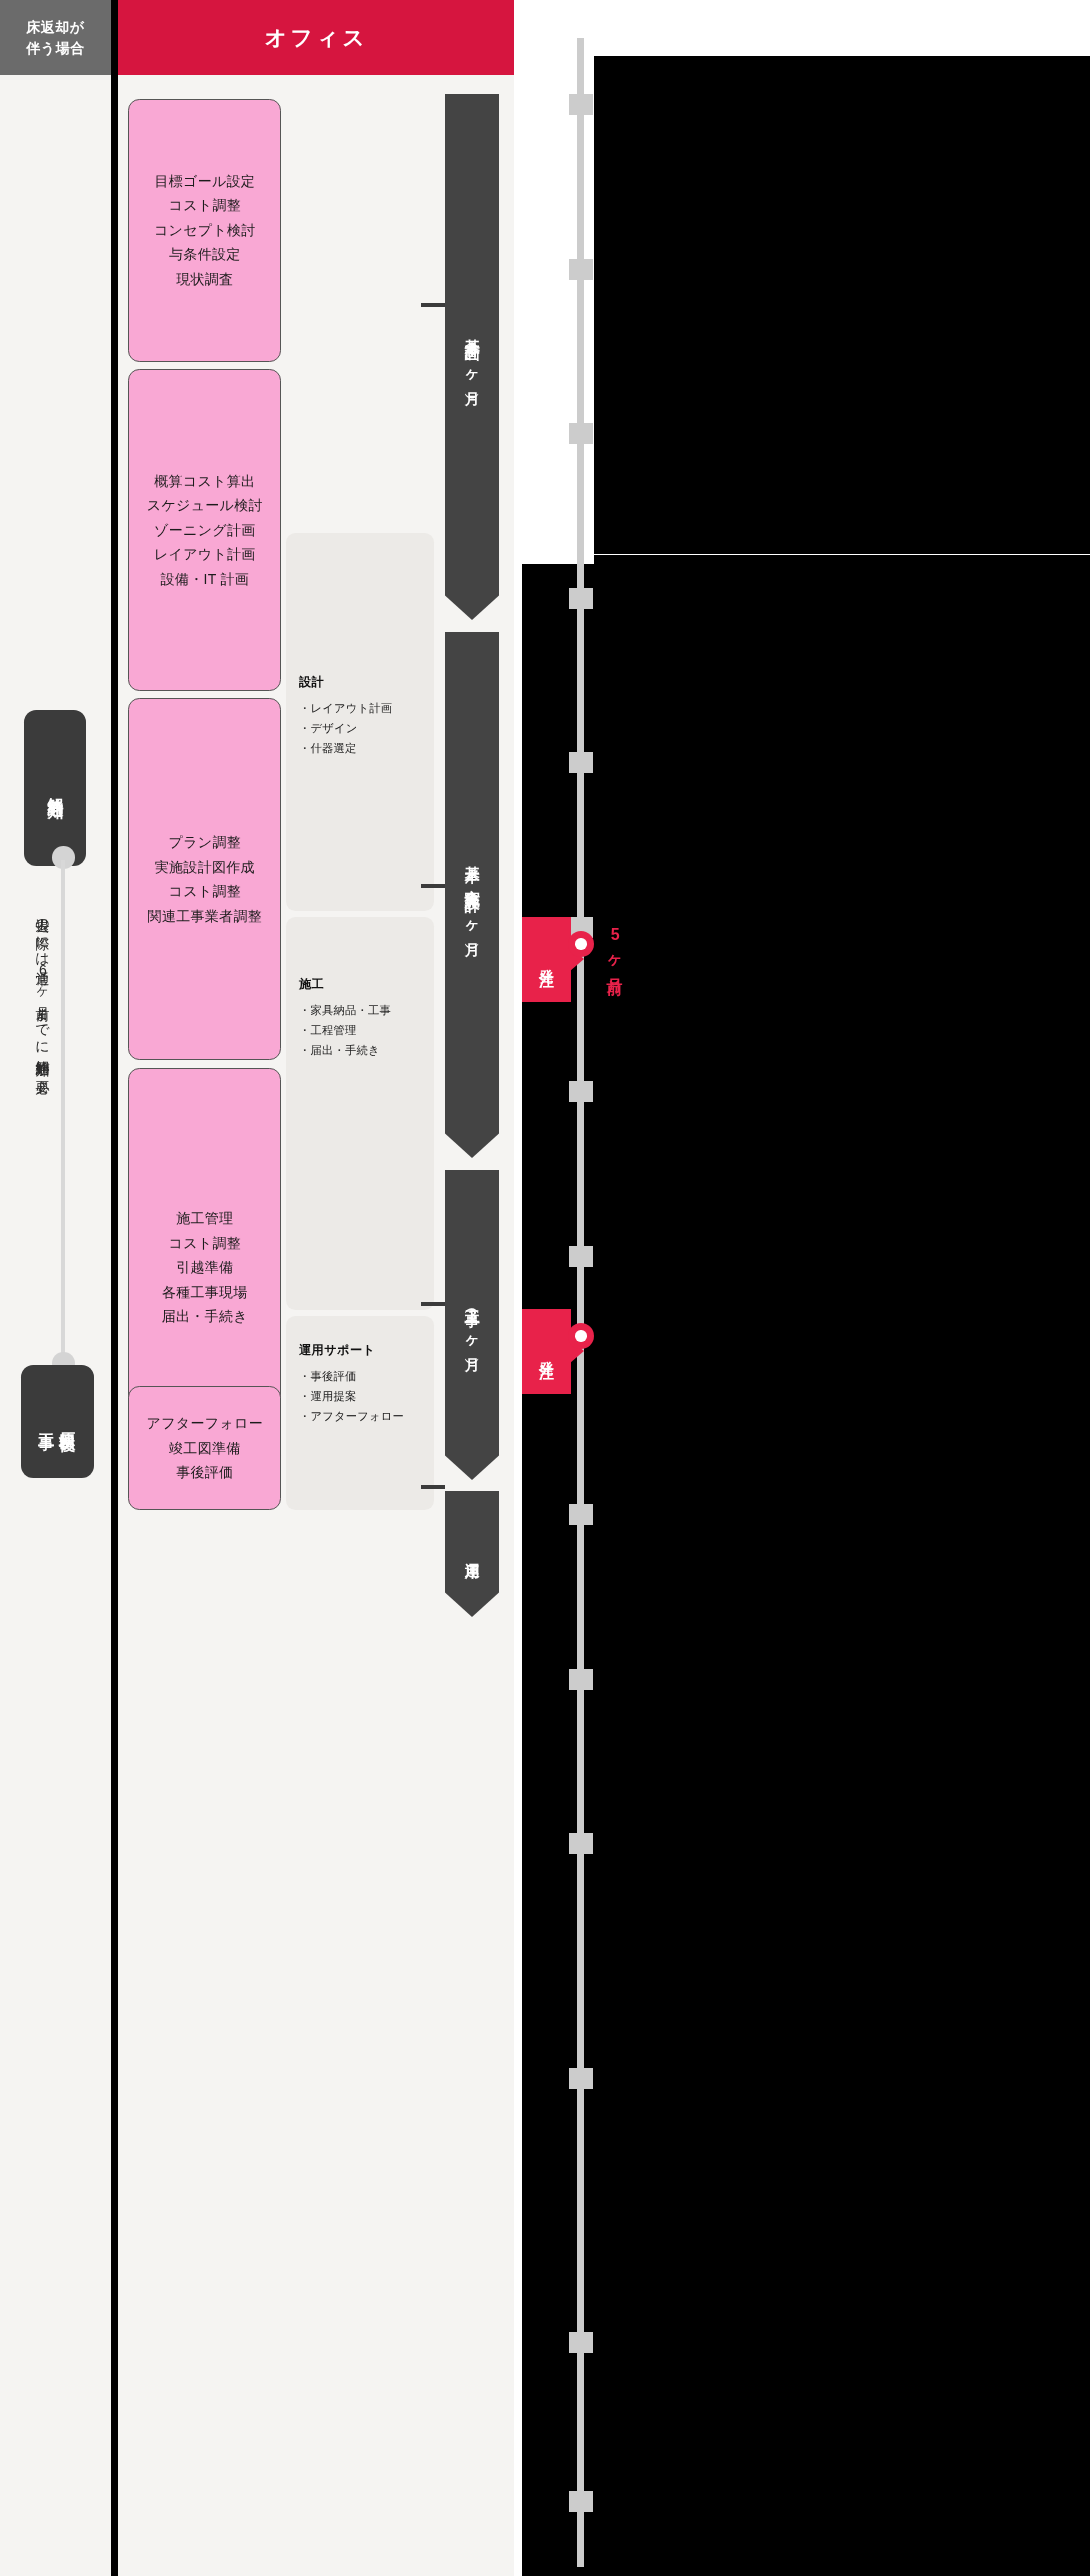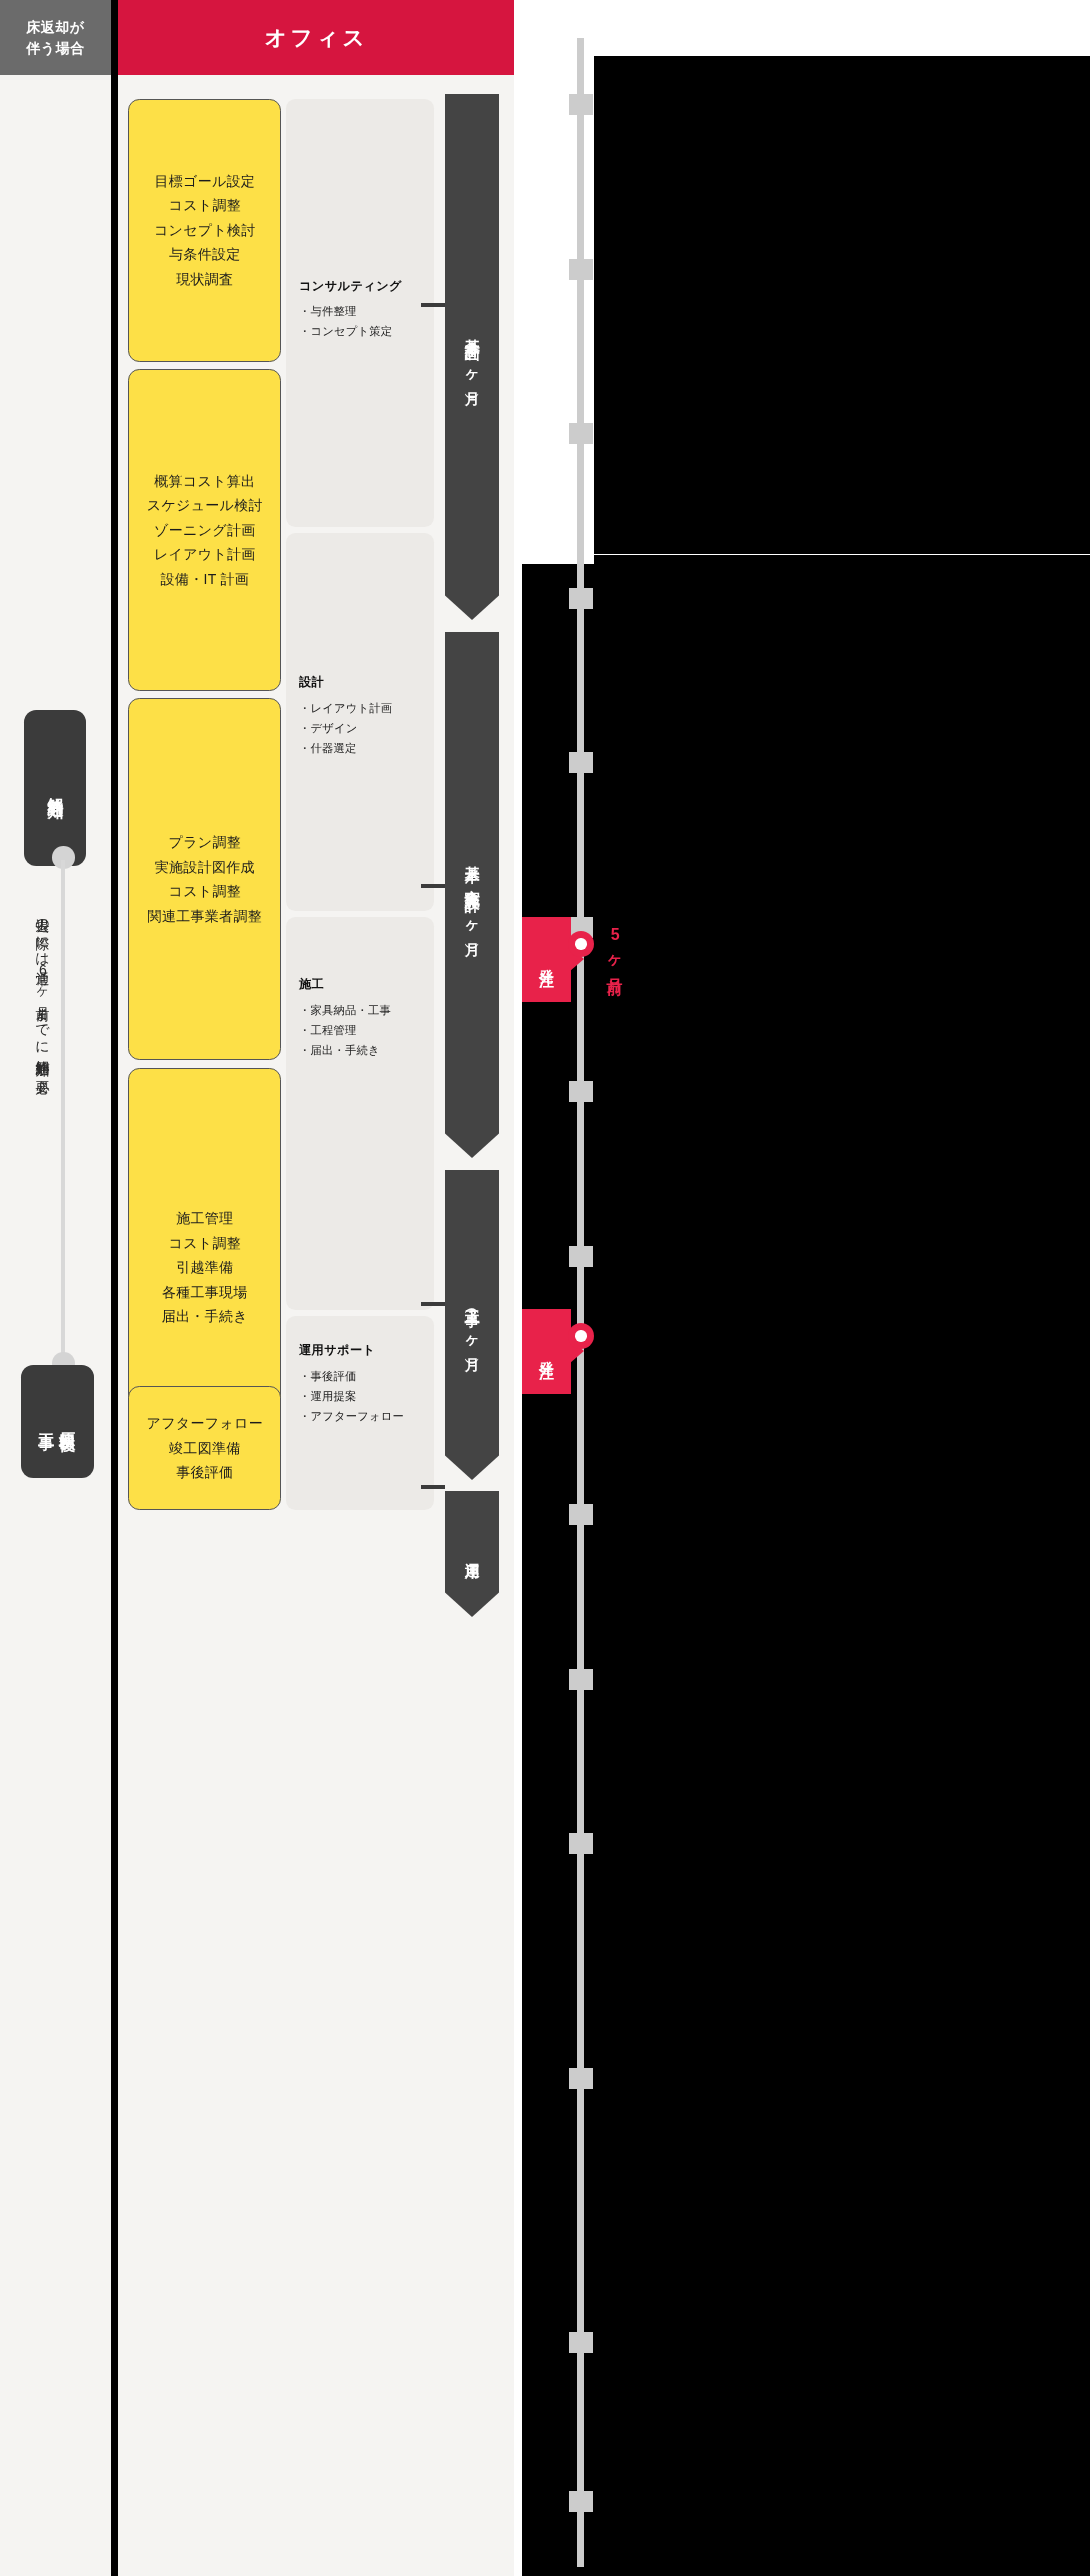--- a/index.html
+++ b/index.html
@@ -155,21 +155,21 @@
     width: 397px;
     height: 2501px;
     background: #f5f4f2;
   }
 
   
   .task-card {
     position: absolute;
     left: 10.3px;
     width: 153px;
-    background: #fde047;
+    background: #f9a8d4;
     border: 1.4px solid #555555;
     border-radius: 11.3px;
     display: flex;
     align-items: center;
     justify-content: center;
   }
   .task-card .lines {
     text-align: center;
     font-size: 14px;
     line-height: 1.75;
@@ -396,29 +396,20 @@
         </div>
     </div>
     <div class="task-card" style="top:1311px;height:124px;">
       <div class="lines">
           <div>アフターフォロー</div>
           <div>竣工図準備</div>
           <div>事後評価</div>
         </div>
     </div>
 
-    <div class="detail-block" style="top:23.5px;height:428px;">
-      <div class="detail-inner" style="top:179px;">
-        <div class="detail-title">コンサルティング</div>
-        <ul class="detail-list">
-            <li>与件整理</li>
-            <li>コンセプト策定</li>
-          </ul>
-      </div>
-    </div>
 
     <div class="detail-block" style="top:458px;height:378px;">
       <div class="detail-inner" style="top:141px;">
         <div class="detail-title">設計</div>
         <ul class="detail-list">
             <li>レイアウト計画</li>
             <li>デザイン</li>
             <li>什器選定</li>
           </ul>
       </div>

